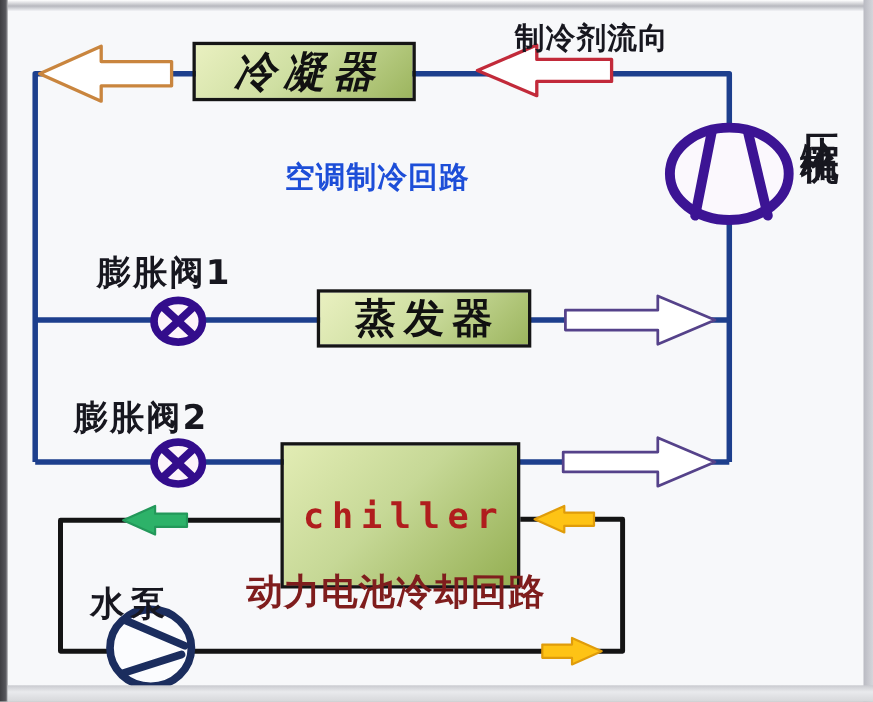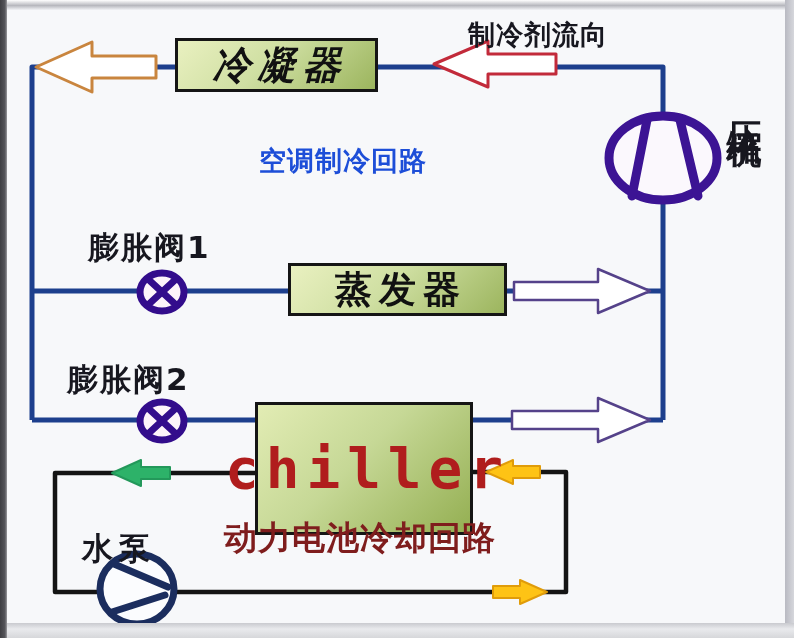--- a/index.html
+++ b/index.html
@@ -17,24 +17,24 @@
   
   svg#wires{position:absolute;left:0;top:0;}
   
   .gbox{
     position:absolute;display:flex;align-items:center;justify-content:center;
     border:3px solid #151515;box-sizing:border-box;
     background:linear-gradient(135deg,#e9f0c0 0%,#cfdfa2 45%,#9cb55e 100%);
     color:#111;font-weight:bold;
   }
   #condenser-box{left:175px;top:38px;width:203px;height:54px;font-size:38px;letter-spacing:7px;text-indent:7px;font-style:italic;}
-  #evaporator-box{left:288px;top:263px;width:219px;height:53px;font-size:37px;letter-spacing:7px;text-indent:7px;}
+  #evaporator-box{left:288px;top:263px;width:195px;height:53px;font-size:37px;letter-spacing:7px;text-indent:7px;}
   #chiller-box{left:255px;top:402px;width:218px;height:133px;
     font-family:"DejaVu Sans Mono","Liberation Mono",monospace;
-    font-size:56px;color:#b01d1d;letter-spacing:7px;text-indent:7px;
+    font-size:32px;color:#b01d1d;letter-spacing:7px;text-indent:7px;
     background:linear-gradient(135deg,#e2ecb4 0%,#c6d896 45%,#94af52 100%);}
   #battery-box{left:233px;top:562px;width:250px;height:57px;font-size:37px;color:#d8131f;
     letter-spacing:4px;text-indent:4px;text-shadow:1px 1px 0 #f3e6a0;
     background:linear-gradient(135deg,#eef2c8 0%,#d5e2a6 45%,#a7bf66 100%);}
   
   .lbl{position:absolute;color:#17171f;font-weight:bold;white-space:nowrap;}
   #refrigerant-flow-label{left:468px;top:17px;font-size:27px;letter-spacing:1px;}
   #ac-loop-label{left:259px;top:143px;font-size:27px;color:#1d4ed8;letter-spacing:1px;}
   #compressor-label{left:726px;top:94px;font-size:35px;writing-mode:vertical-rl;letter-spacing:5px;line-height:1.0;}
   #valve1-label{left:73px;top:227px;font-size:31px;letter-spacing:2px;margin-left:15px;}

